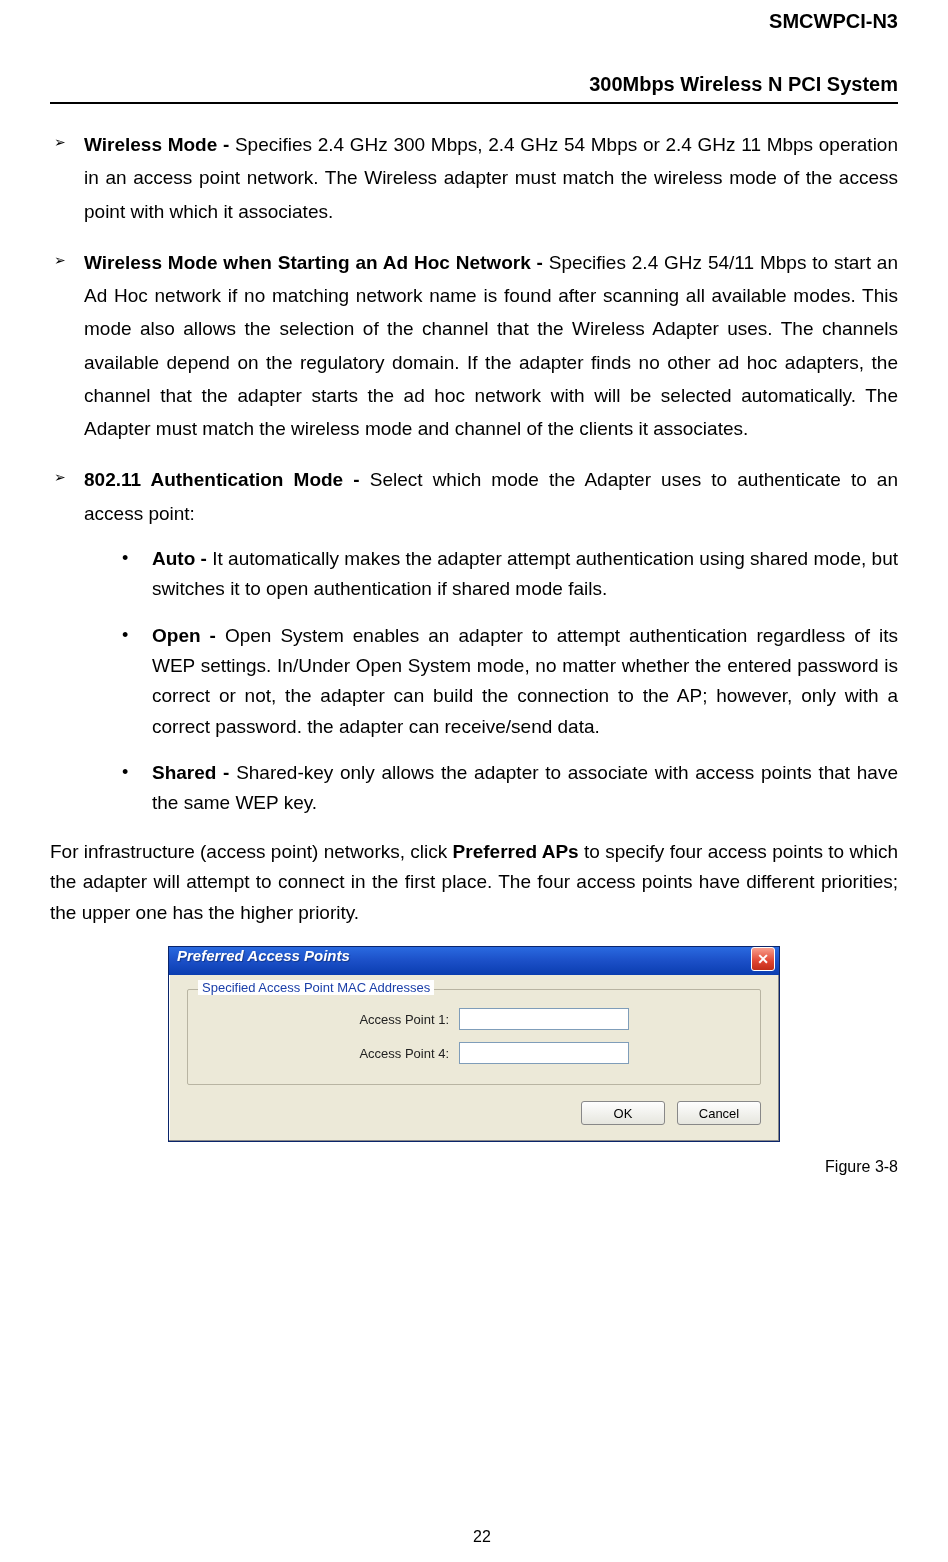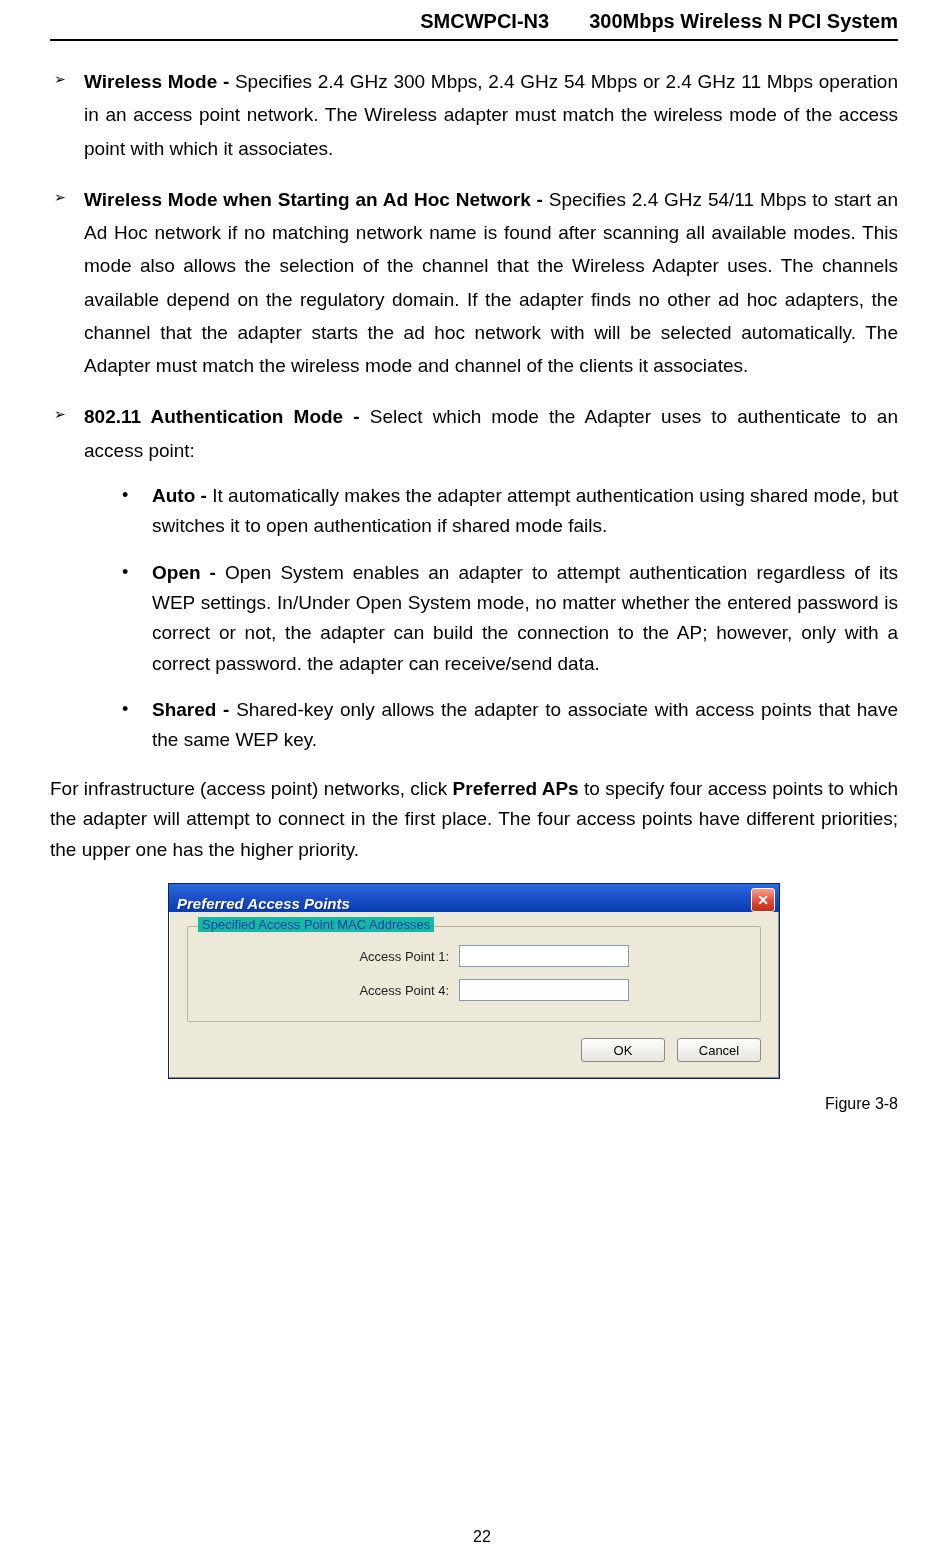--- a/index.html
+++ b/index.html
@@ -18,20 +18,21 @@
     position: relative;
   }
   .header {
     display: flex;
     justify-content: flex-end;
     align-items: flex-end;
     gap: 40px;
     font-size: 20px;
     font-weight: bold;
     padding-bottom: 4px;
+    flex-direction: column;
   }
   .hr {
     border: none;
     border-top: 2px solid #000;
     margin: 2px 0 24px 0;
   }
   ul.arrows {
     list-style: none;
     padding-left: 0;
     margin: 0;
@@ -90,21 +91,21 @@
     background: #ece9d8;
     border: 1px solid #0a246a;
     box-shadow: inset -1px -1px 0 #888, inset 1px 1px 0 #fff;
     font-family: Tahoma, Arial, sans-serif;
     font-size: 13px;
   }
   .titlebar {
     height: 28px;
     background: linear-gradient(to bottom, #2a6ae0 0%, #1b4fc7 50%, #0a3db0 100%);
     display: flex;
-    align-items: flex-end;
+    align-items: flex-start;
     justify-content: space-between;
     padding: 0 4px 0 8px;
   }
   .titlebar-text {
     color: #fff;
     font-weight: bold;
     font-style: italic;
     font-size: 15px;
     text-shadow: 1px 1px 1px rgba(0,0,0,.3);
   }
@@ -129,21 +130,21 @@
   .groupbox {
     border: 1px solid #b8b4a2;
     border-radius: 2px;
     padding: 18px 18px 20px 18px;
     position: relative;
   }
   .groupbox-legend {
     position: absolute;
     top: -10px;
     left: 10px;
-    background: #14b8a6;
+    background: #ffffff;
     padding: 0 4px;
     color: #1a3ea8;
     font-size: 13px;
     text-align: center;
   }
   .fieldrow {
     display: flex;
     align-items: center;
     justify-content: center;
     gap: 10px;

